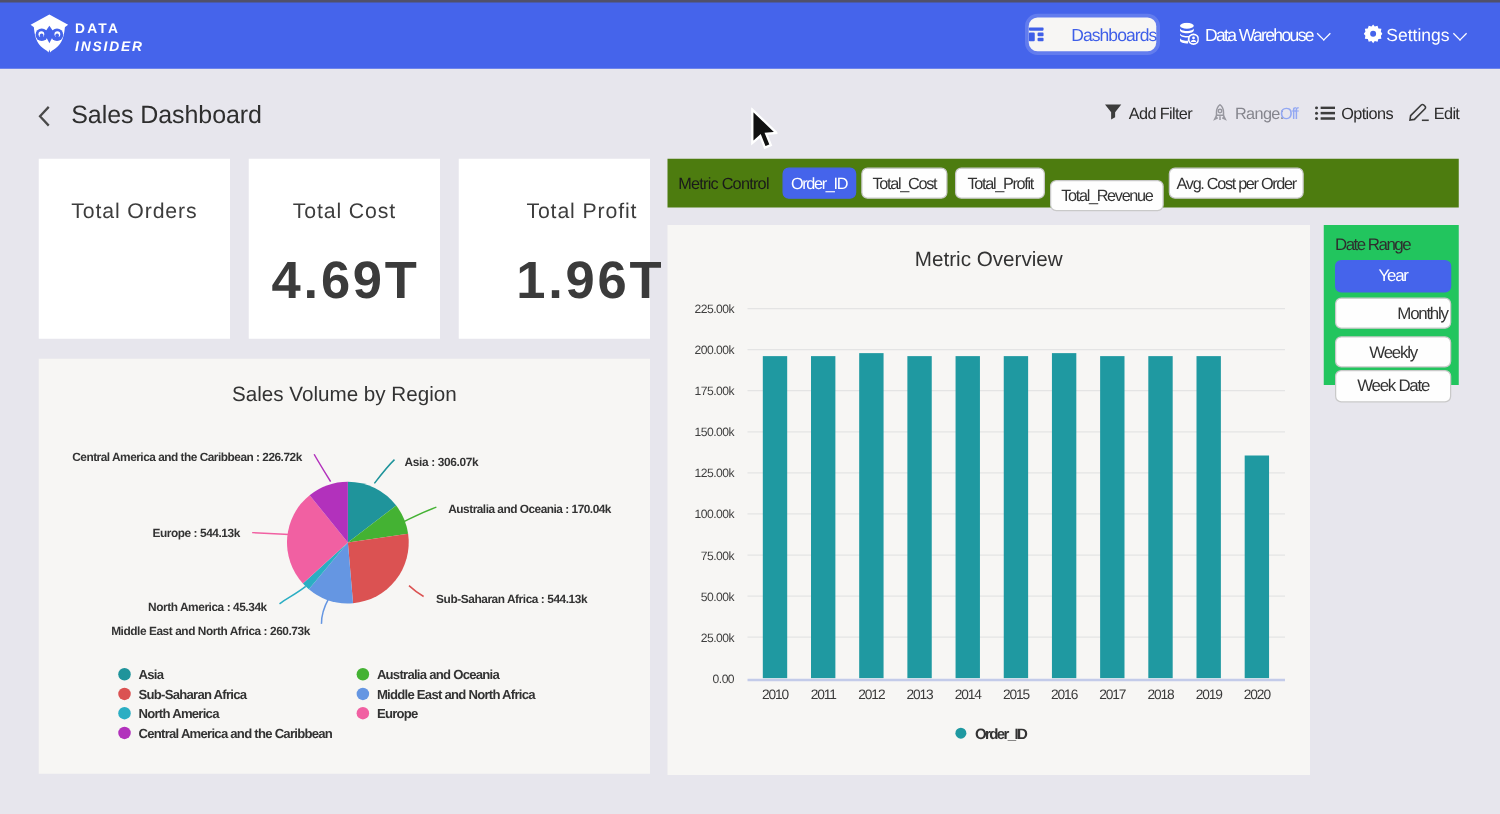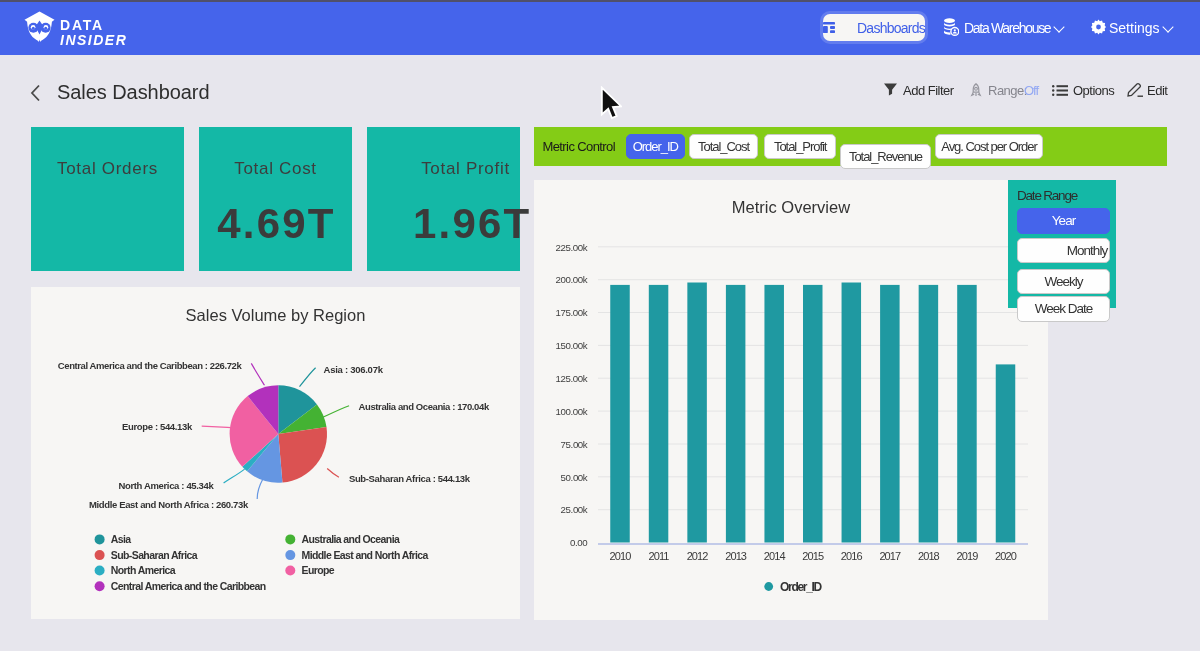--- a/index.html
+++ b/index.html
@@ -1,34 +1,34 @@
 <!DOCTYPE html>
 <html><head>
 <meta charset="utf-8">
 <style>
 * { margin:0; padding:0; box-sizing:border-box; }
 html,body { width:1200px; height:651px; overflow:hidden; }
 body { font-family:"Liberation Sans", sans-serif; background:#e7e6ed; position:relative; }
 .abs { position:absolute; }
 #hdr { left:0; top:0; width:1200px; height:55px; background:#4564eb; }
-.logotxt { left:60px; color:#fff; font-size:14px; font-weight:bold; letter-spacing:1.8px; }
+.logotxt { left:60px; color:#fff; font-size:11px; font-weight:bold; letter-spacing:1.8px; }
 #dashbtn { left:823px; top:14px; width:102px; height:27px; background:#f7f6f4; color:#3f5fe8; border-radius:7px; display:flex; align-items:center; justify-content:center; gap:22px; font-size:14px; letter-spacing:-0.75px; box-shadow:0 0 0 3px rgba(255,255,255,0.16); }
 .navtxt { color:#fff; font-size:14px; top:20px; }
 .chev { width:8px; height:8px; border-right:1.8px solid #fff; border-bottom:1.8px solid #fff; transform:rotate(45deg); }
 #pagetitle { left:57px; top:81px; font-size:20px; letter-spacing:-0.06px; color:#2e2e2e; }
 .tbt { font-size:13px; letter-spacing:-0.5px; color:#2b2b2b; top:83px; }
-.card { background:#14b8a6; top:127px; width:153px; height:144px; text-align:center; }
+.card { background:#ffffff; top:127px; width:153px; height:144px; text-align:center; }
 .card h3 { font-size:17px; font-weight:normal; letter-spacing:0.7px; color:#3d3d3d; margin-top:32px; }
 .card .num { font-size:42px; font-weight:bold; color:#3b3b3b; margin-top:21px; letter-spacing:2.2px; margin-left:2px; }
-#mc { left:534px; top:127px; width:633px; height:39px; background:#84cc16; }
+#mc { left:534px; top:127px; width:633px; height:39px; background:#4d7c0f; }
 #mc .lbl { position:absolute; left:8.5px; top:12px; font-size:13px; letter-spacing:-0.6px; color:#1a1a1a; white-space:nowrap; }
 .mbtn { position:absolute; top:7px; height:24.5px; border:1px solid #c9c9c9; border-radius:5px; background:#fefefe; color:#333; font-size:13px; letter-spacing:-1.05px; display:flex; align-items:center; justify-content:center; white-space:nowrap; }
 .mbtn.sel { background:#4564eb; color:#fff; border-color:#4564eb; }
 #chartp { left:534px; top:180px; width:514px; height:440px; background:#f7f6f4; }
-#datep { left:1008px; top:180px; width:108px; height:128px; background:#14b8a6; }
+#datep { left:1059px; top:180px; width:108px; height:128px; background:#22c55e; }
 #datep h4 { position:absolute; left:9px; top:8px; font-size:13.5px; color:#2e2e2e; font-weight:normal; letter-spacing:-1.2px; }
 .dbtn { position:absolute; left:9px; width:93px; height:25.5px; border:1px solid #c9c9c9; border-radius:5px; background:#fefefe; color:#333; font-size:13.5px; letter-spacing:-1px; display:flex; align-items:center; justify-content:center; }
 .dbtn.sel { background:#4564eb; color:#fff; border-color:#4564eb; }
 #piep { left:31px; top:287px; width:489px; height:332px; background:#f7f6f4; }
 </style>
 </head>
 <body>
 <div id="hdr" class="abs"></div>
 <div class="abs" style="left:0;top:0;width:1200px;height:2px;background:#50506a;"></div>
 <svg class="abs" style="left:23px;top:10px;" width="33" height="33" viewBox="0 0 33 33">

